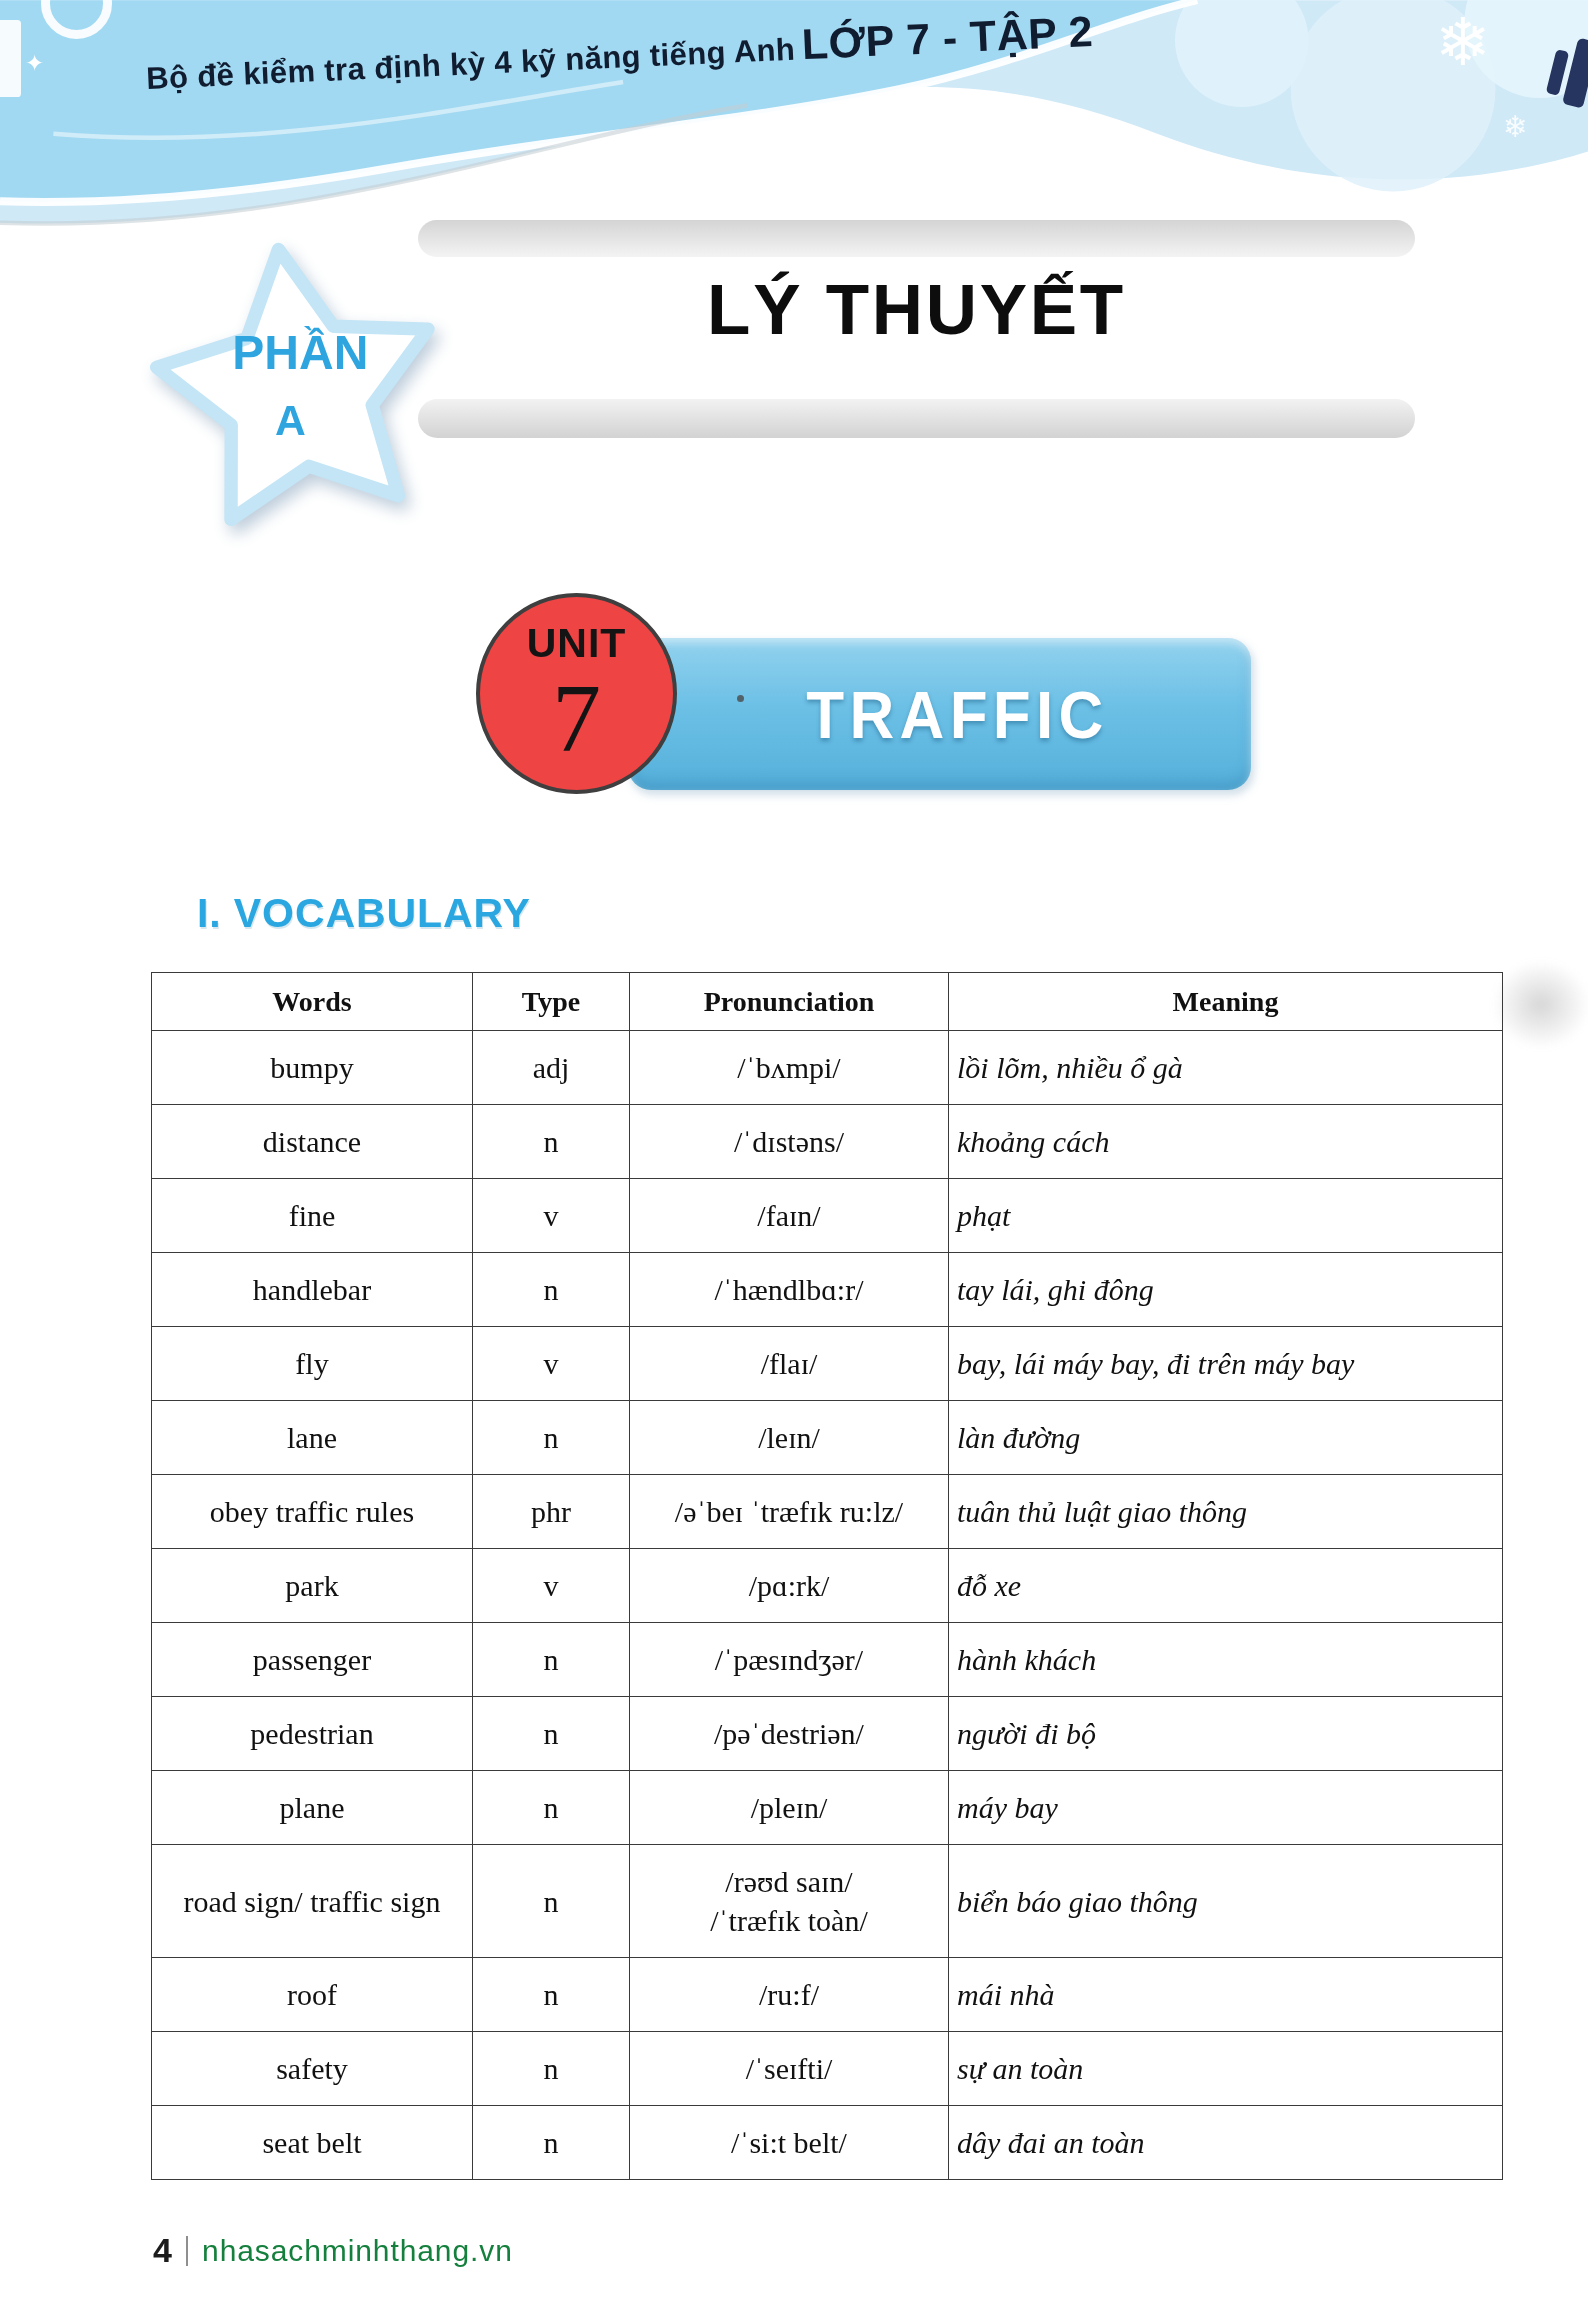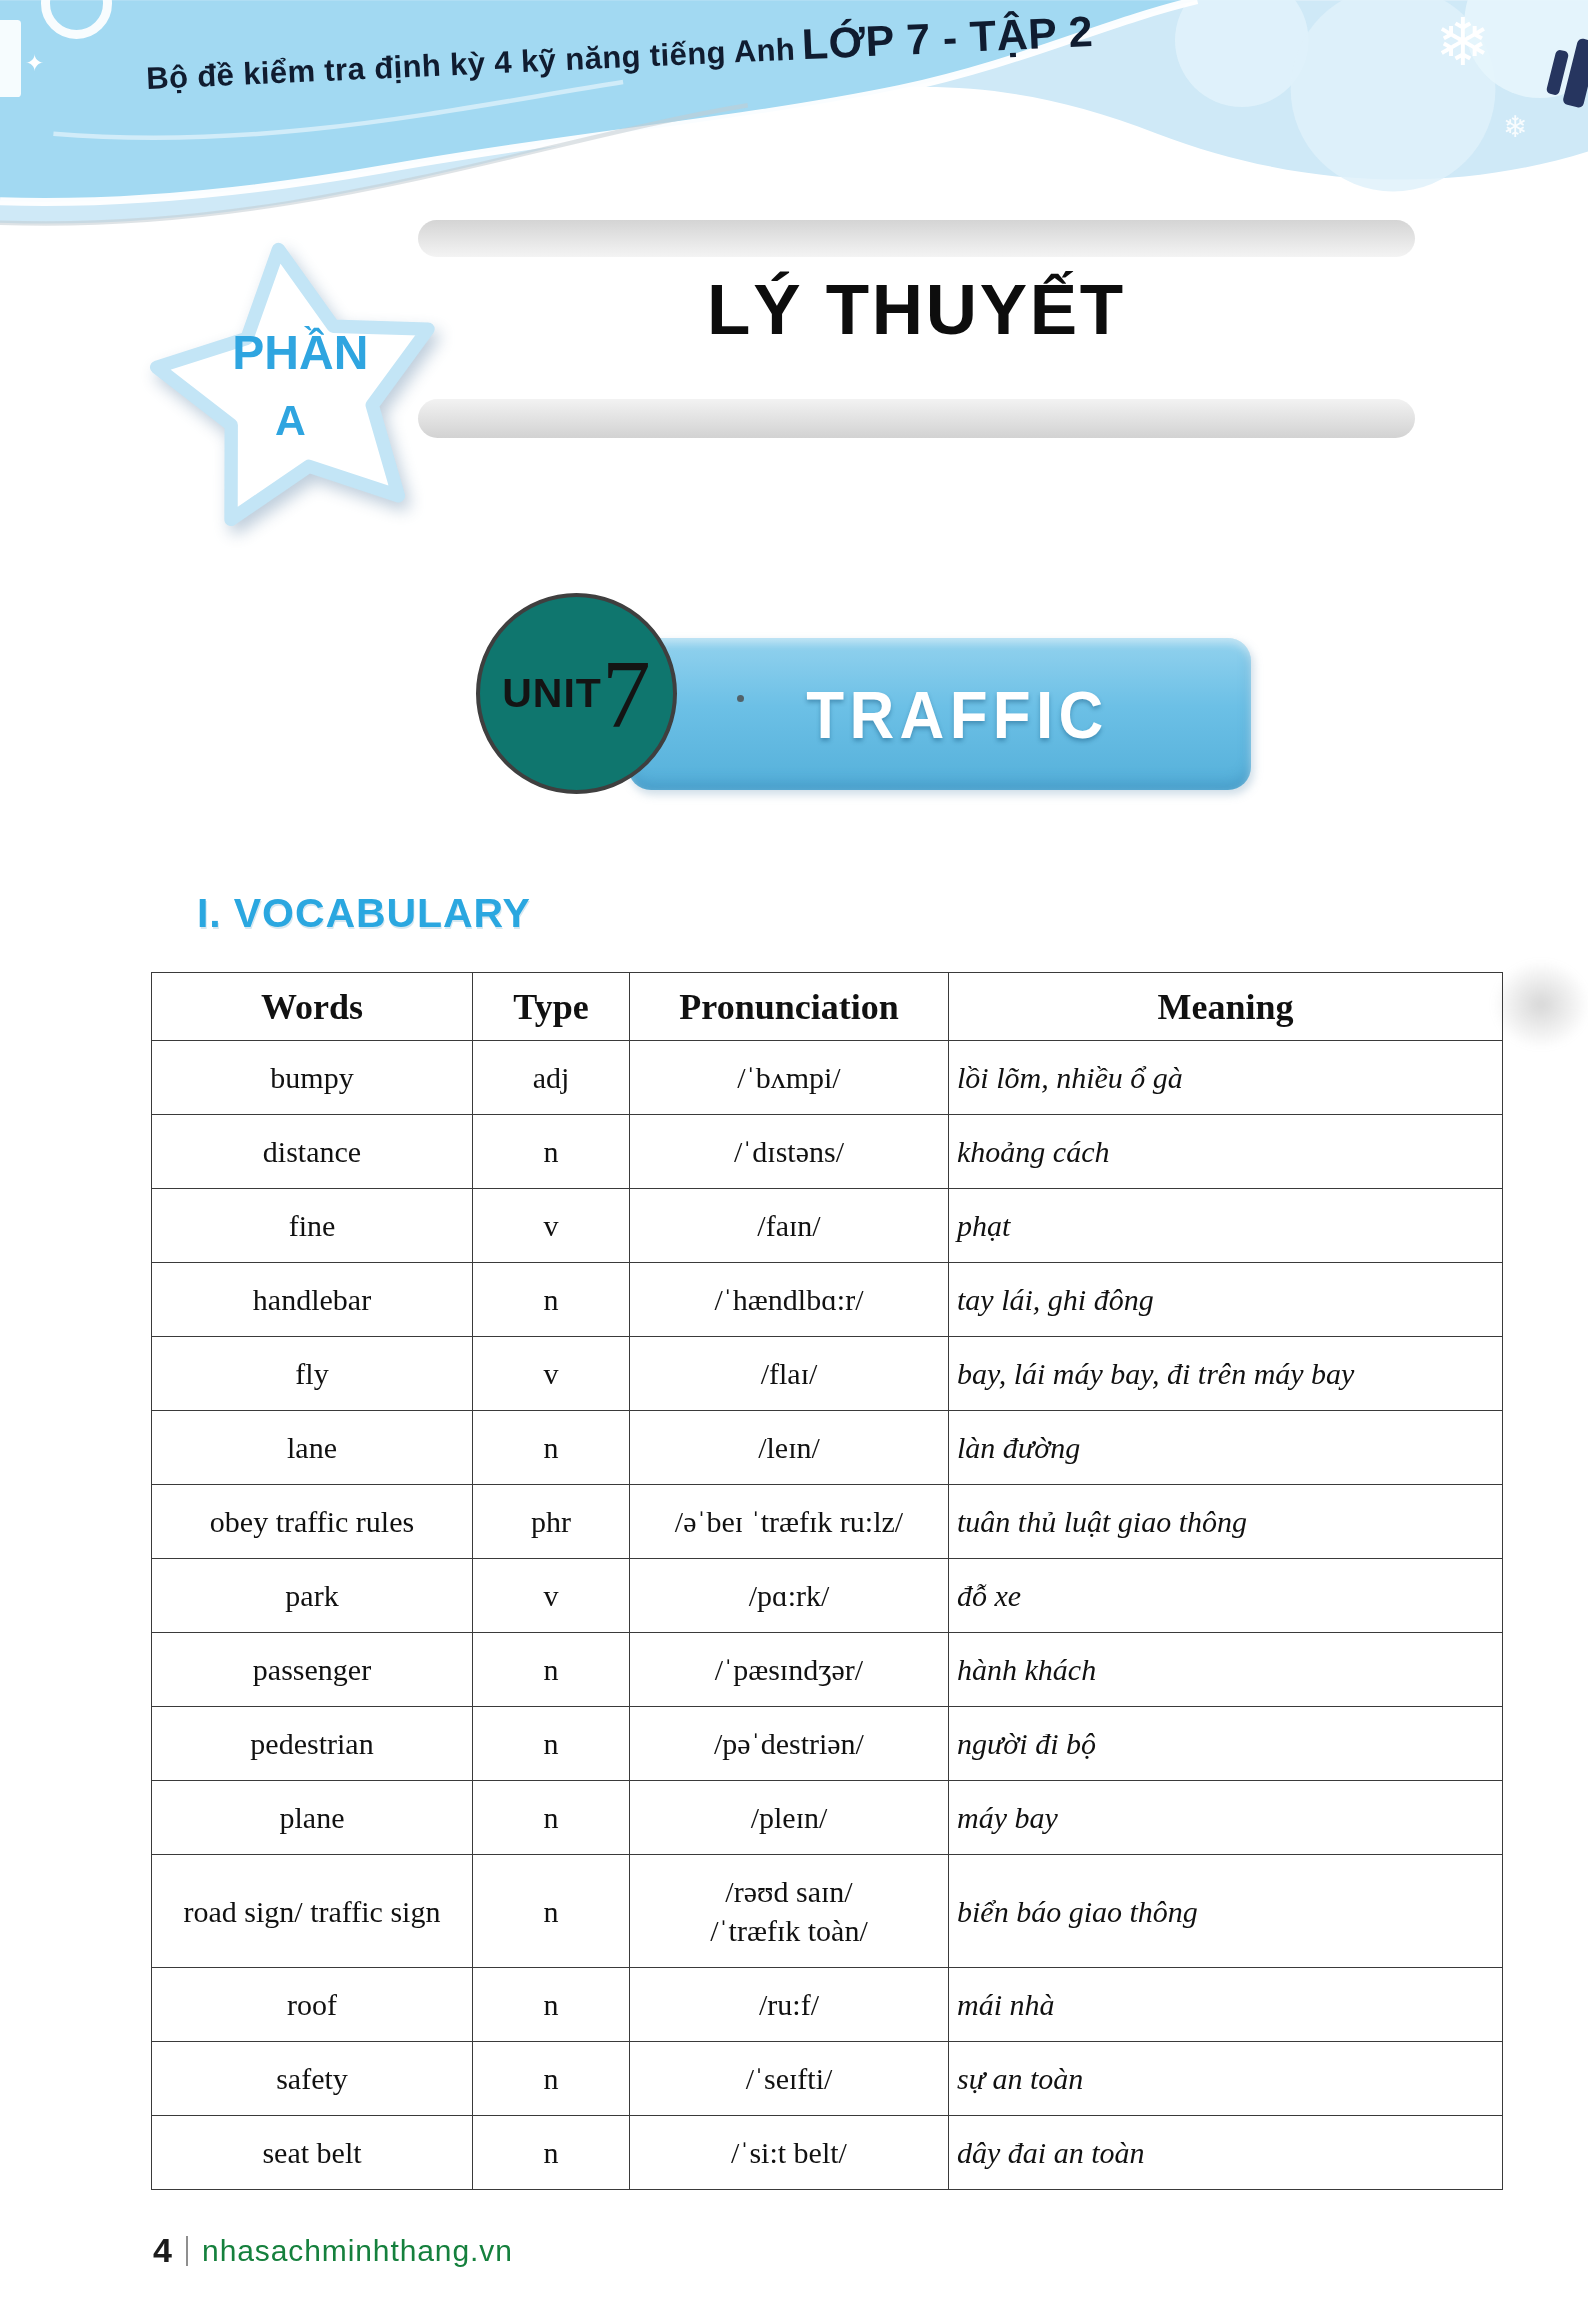--- a/index.html
+++ b/index.html
@@ -64,41 +64,41 @@
     display:flex; align-items:center; justify-content:center; padding-left:36px;
   }
   .unit-name {
     font-size:62px; font-weight:800; color:#ffffff; letter-spacing:5.3px;
     transform:scaleY(1.08); text-shadow:0 2.7px 4.5px rgba(25,90,130,.45);
   }
   .dot-speck { position:absolute; left:109px; top:57px; width:7.1px; height:7.1px; border-radius:50%; background:#4a4a4a; opacity:.8; }
 
   .unit-circle {
     position:absolute; left:476px; top:593px; width:201px; height:201px; z-index:3;
-    background:#0f766e; border:4.5px solid #3f3f3f; border-radius:50%;
-    display:flex; align-items:center; justify-content:center;
+    background:#ef4444; border:4.5px solid #3f3f3f; border-radius:50%;
+    display:flex; flex-direction:column; align-items:center; justify-content:center;
   }
   .unit-label { font-size:41px; font-weight:800; color:#141414; letter-spacing:0.9px; }
   .unit-number { font-family:"Liberation Serif","DejaVu Serif",serif; font-size:98px; line-height:1; color:#141414; margin-top:1.8px; }
 
   
   .vocab-heading {
     position:absolute; left:153px; top:890px; z-index:2;
     font-size:41px; font-weight:800; color:#2aa7e0; letter-spacing:0.9px;
     text-shadow:0.9px 1.8px 0 rgba(30,120,170,.18);
     margin-left:44px;
   }
 
   .vocab-table {
     position:absolute; left:151px; top:972px; width:1350px; z-index:2;
     border-collapse:collapse; table-layout:fixed;
     font-family:"Liberation Serif","DejaVu Serif",serif; color:#111111;
   }
   .vocab-table th {
-    border:1.8px solid #3a3a3a; font-size:36px; font-weight:700;
+    border:1.8px solid #3a3a3a; font-size:28px; font-weight:700;
     padding:12.5px 7.1px; text-align:center;
   }
   .vocab-table td {
     border:1.8px solid #3a3a3a; font-size:30px; padding:17px 9px;
     text-align:center; vertical-align:middle; line-height:1.3;
   }
   .vocab-table td.cell-pron { white-space:pre-line; }
   .vocab-table td.cell-meaning { text-align:left; font-style:italic; padding-left:8px; }
 
   .smudge {

